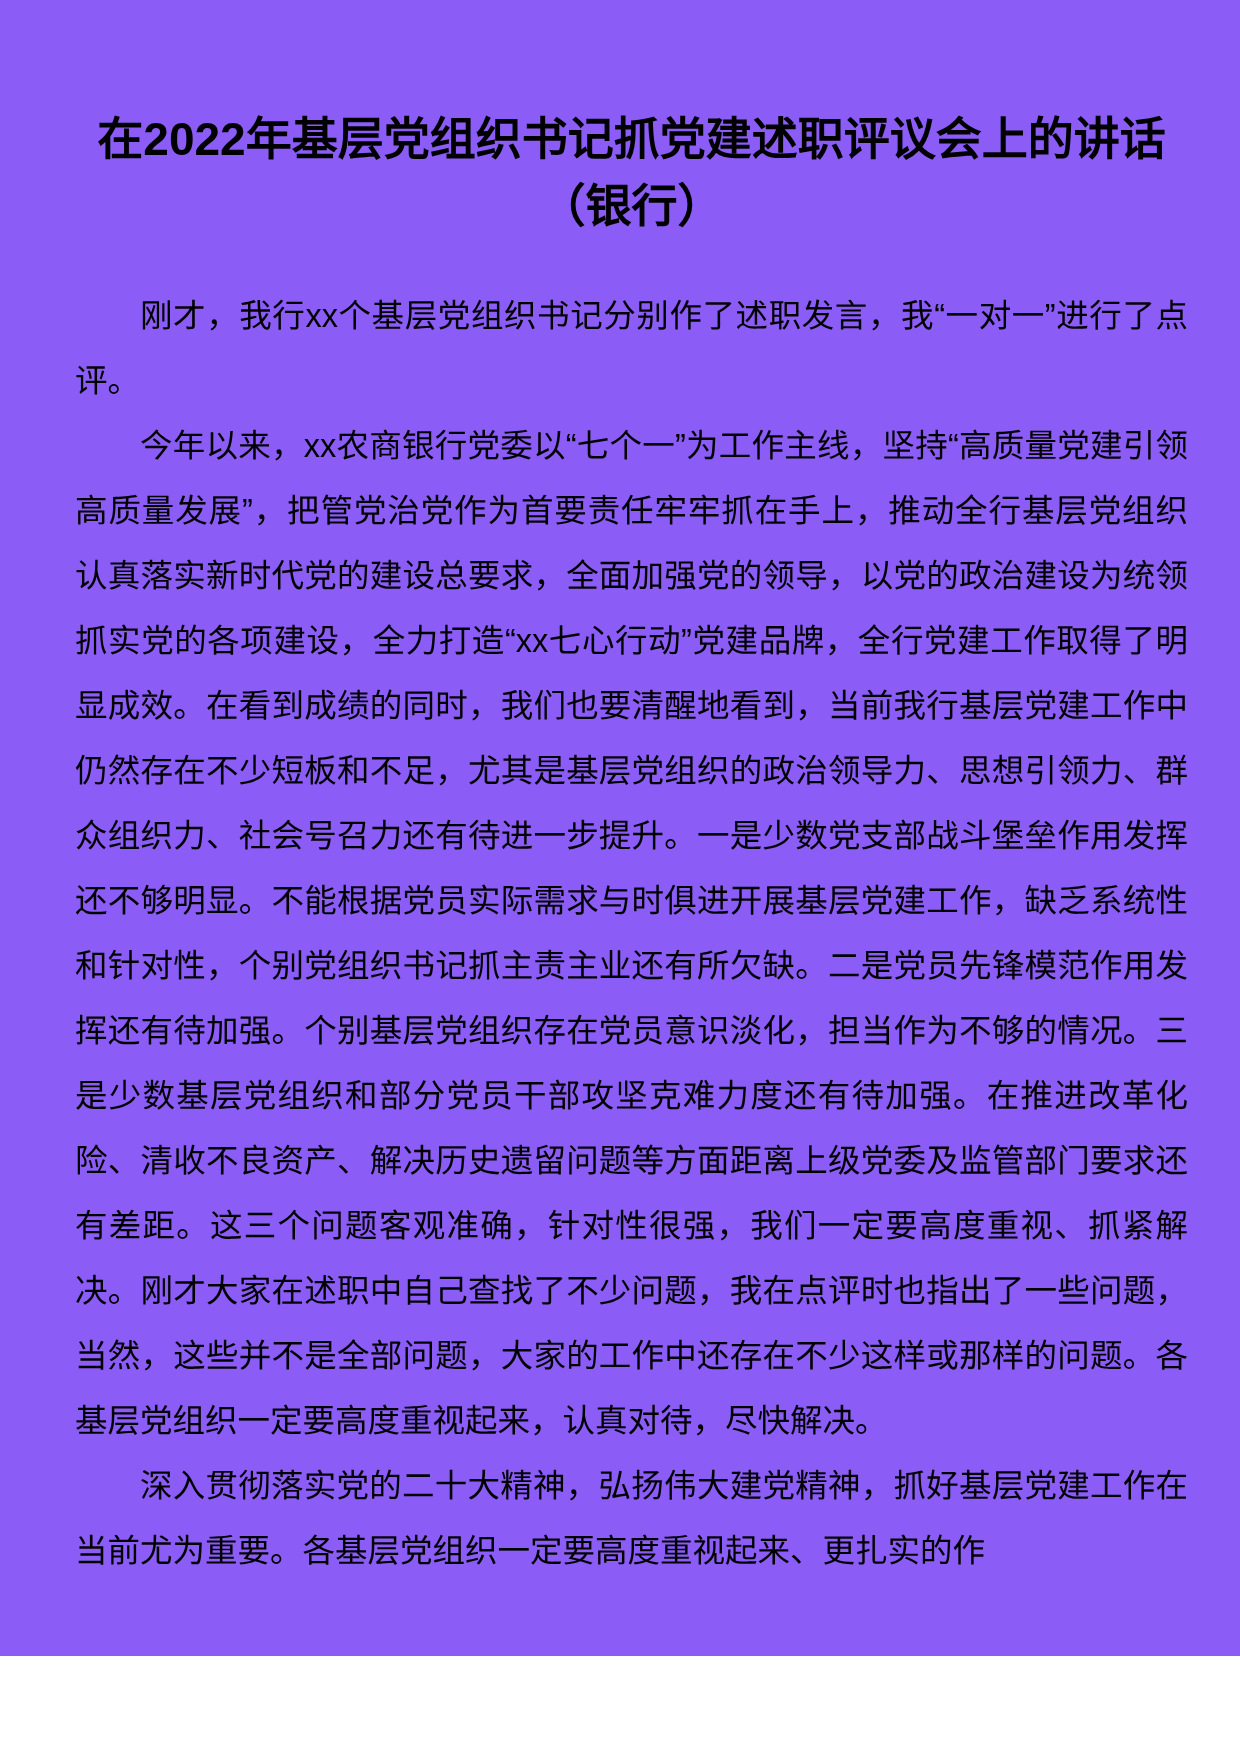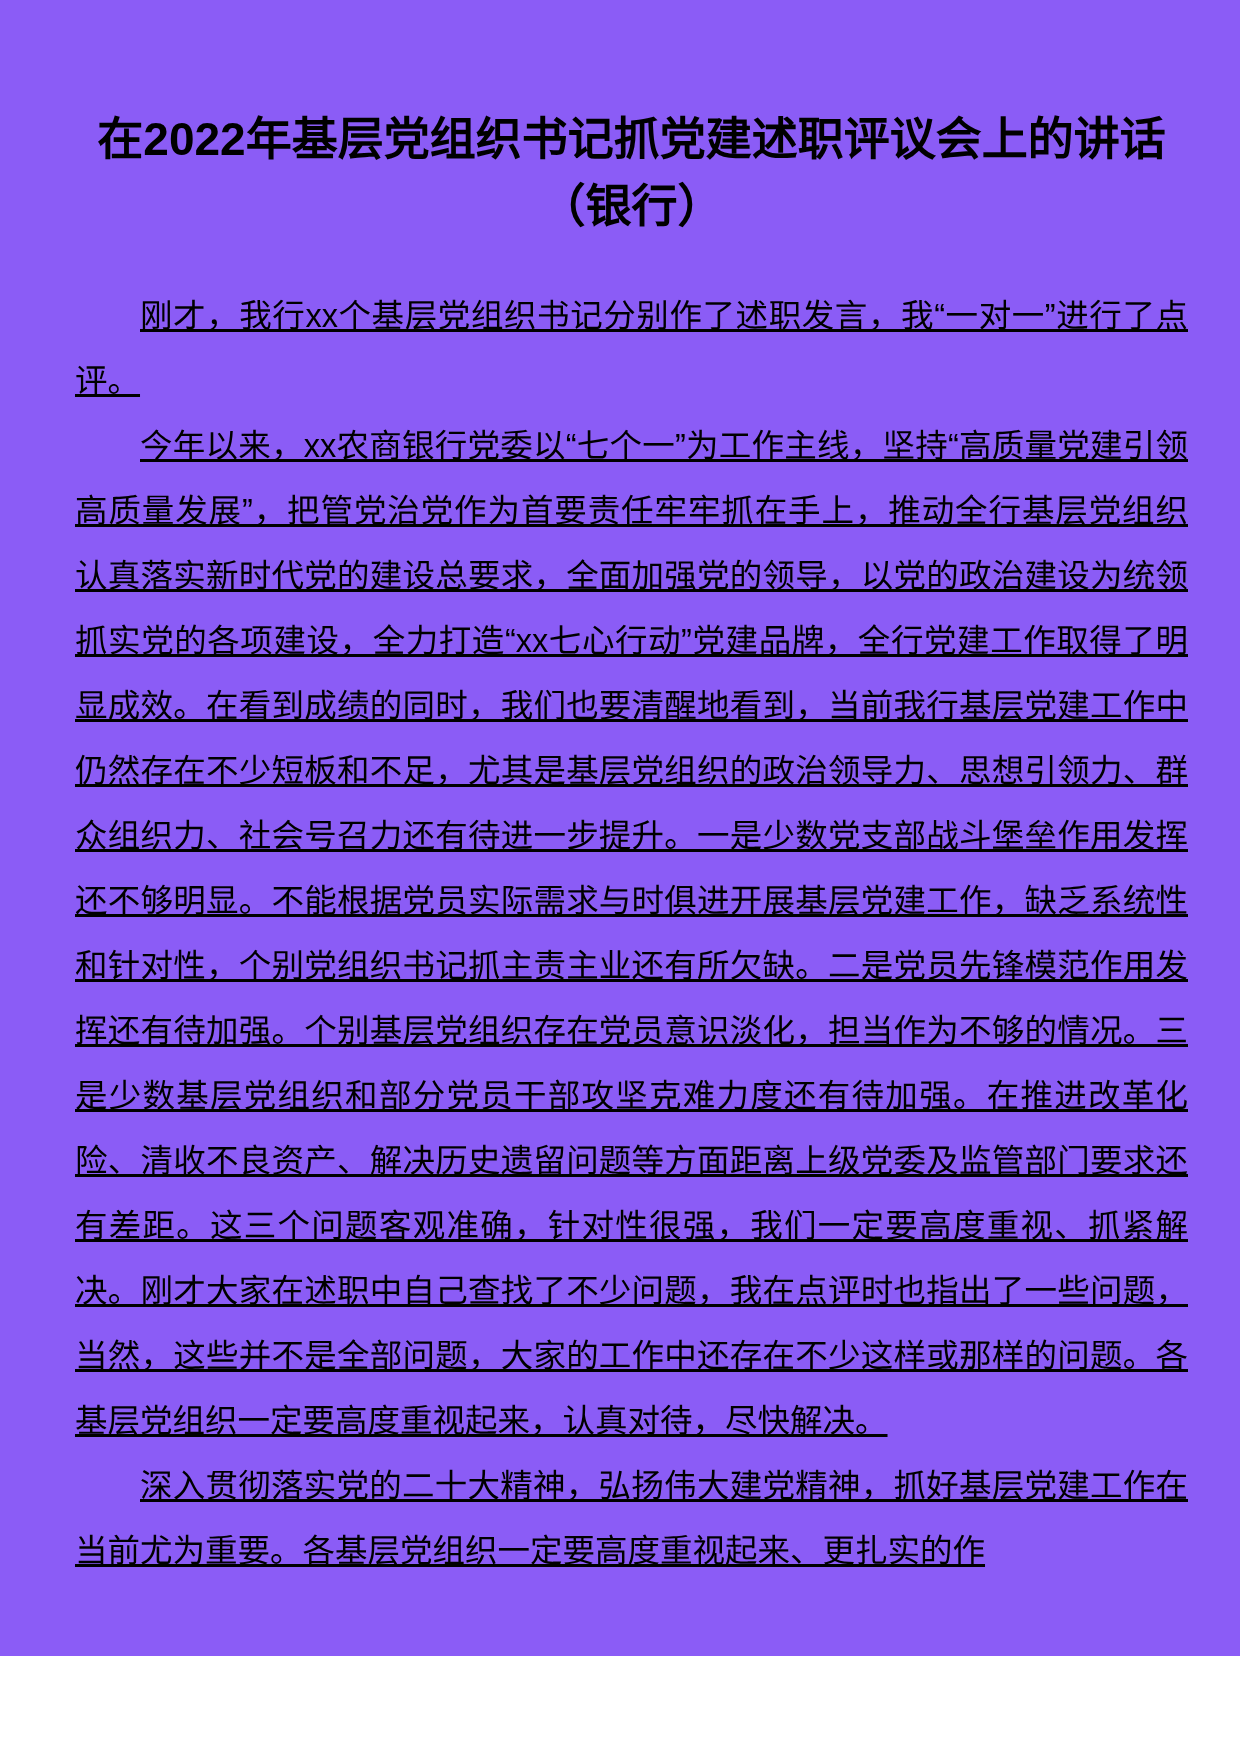--- a/index.html
+++ b/index.html
@@ -31,21 +31,20 @@
   .doc-body p {
     margin: 0;
     padding: 0;
     font-size: 32.5px;
     line-height: 65px;
     text-indent: 2em;
     text-align: justify;
     color: #000000;
     word-break: break-all;
     font-family: "Liberation Sans", sans-serif;
-    text-decoration: underline;
   }
 </style>
 </head>
 <body>
 
 <div class="page">
   <h1 class="doc-title">在2022年基层党组织书记抓党建述职评议会上的讲话（银行）</h1>
   <div class="doc-body">
       <p>刚才，我行xx个基层党组织书记分别作了述职发言，我“一对一”进行了点评。</p>
       <p>今年以来，xx农商银行党委以“七个一”为工作主线，坚持“高质量党建引领高质量发展”，把管党治党作为首要责任牢牢抓在手上，推动全行基层党组织认真落实新时代党的建设总要求，全面加强党的领导，以党的政治建设为统领抓实党的各项建设，全力打造“xx七心行动”党建品牌，全行党建工作取得了明显成效。在看到成绩的同时，我们也要清醒地看到，当前我行基层党建工作中仍然存在不少短板和不足，尤其是基层党组织的政治领导力、思想引领力、群众组织力、社会号召力还有待进一步提升。一是少数党支部战斗堡垒作用发挥还不够明显。不能根据党员实际需求与时俱进开展基层党建工作，缺乏系统性和针对性，个别党组织书记抓主责主业还有所欠缺。二是党员先锋模范作用发挥还有待加强。个别基层党组织存在党员意识淡化，担当作为不够的情况。三是少数基层党组织和部分党员干部攻坚克难力度还有待加强。在推进改革化险、清收不良资产、解决历史遗留问题等方面距离上级党委及监管部门要求还有差距。这三个问题客观准确，针对性很强，我们一定要高度重视、抓紧解决。刚才大家在述职中自己查找了不少问题，我在点评时也指出了一些问题，当然，这些并不是全部问题，大家的工作中还存在不少这样或那样的问题。各基层党组织一定要高度重视起来，认真对待，尽快解决。</p>

